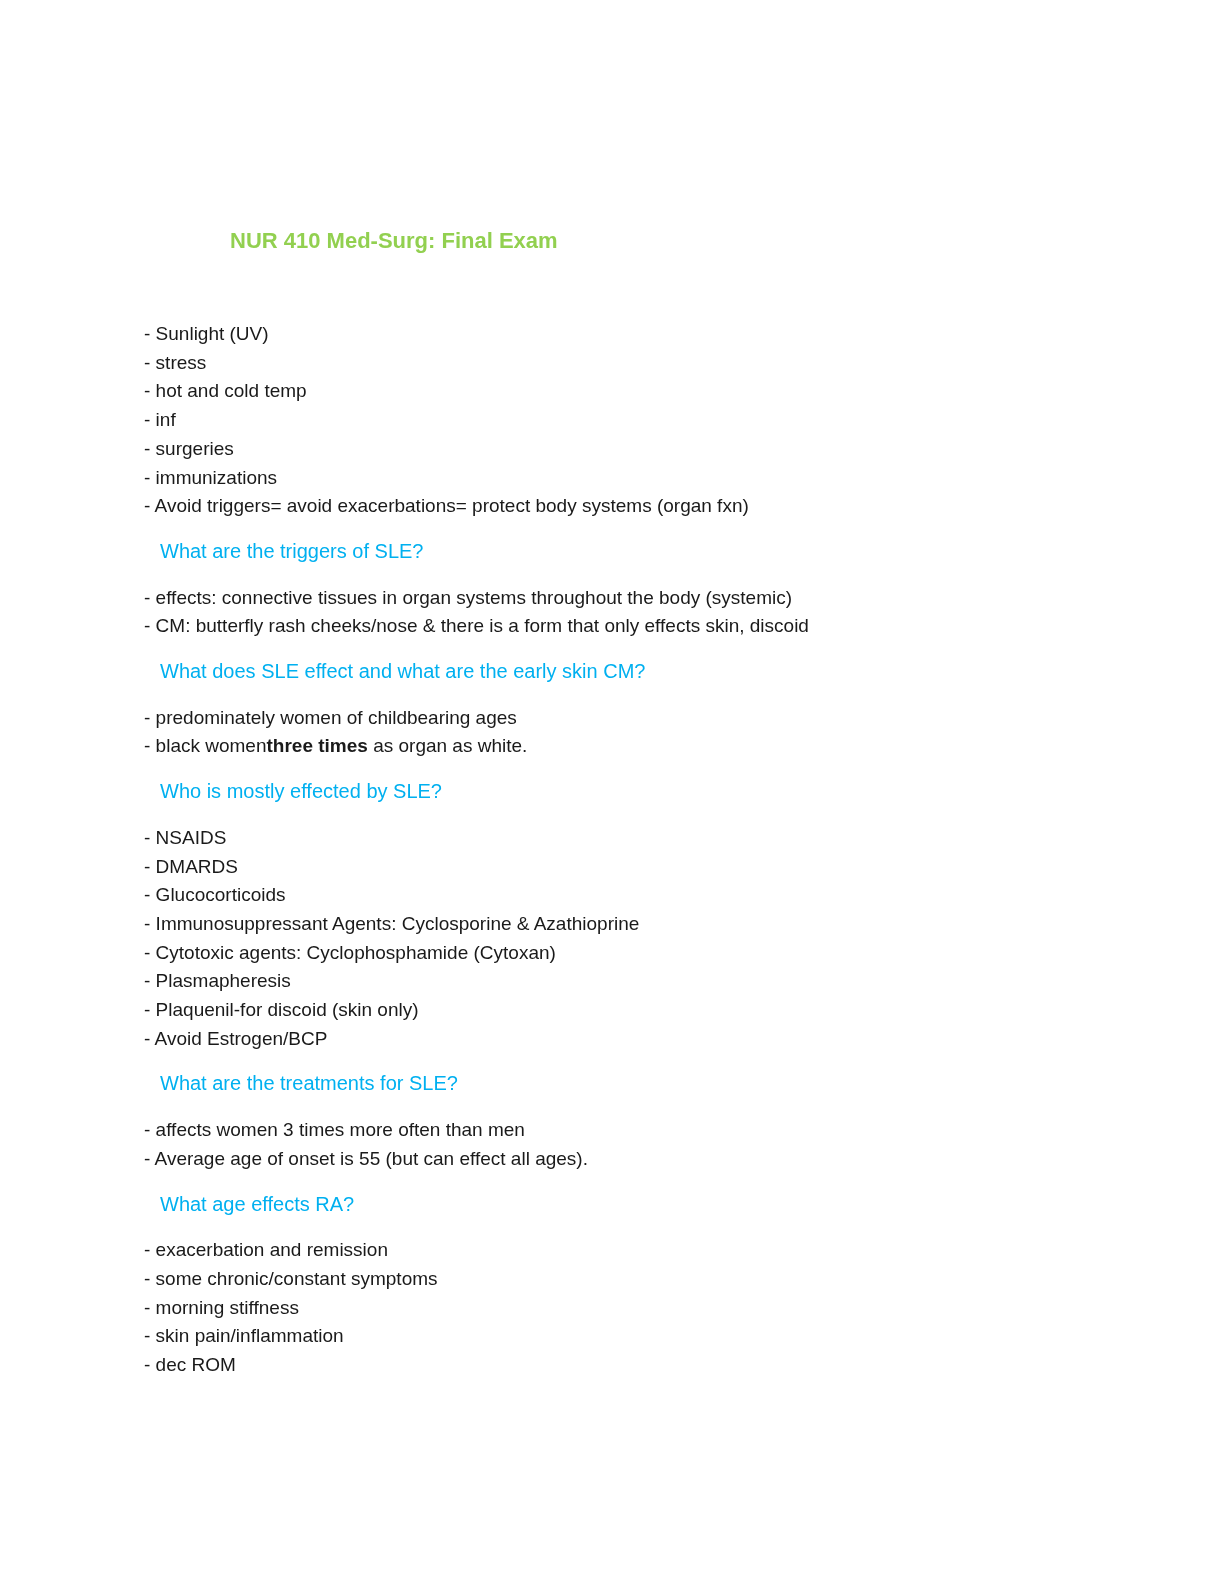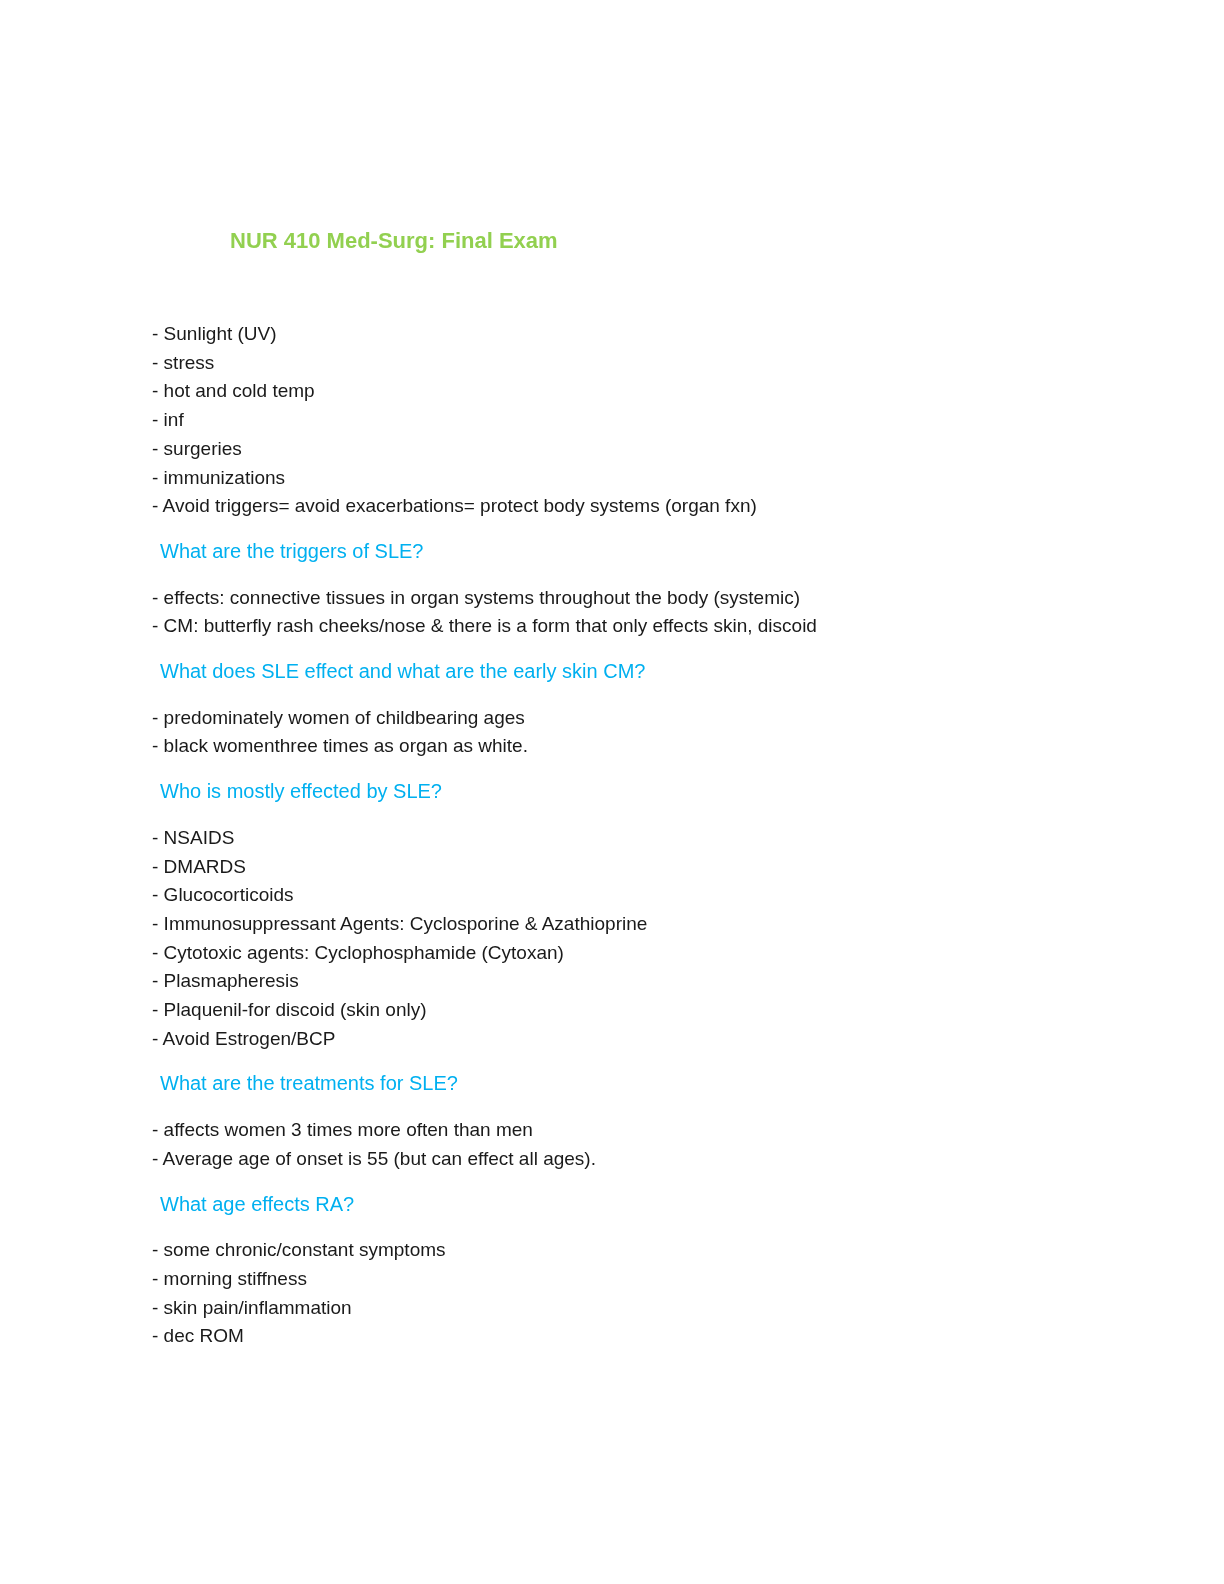--- a/index.html
+++ b/index.html
@@ -35,29 +35,29 @@
     line-height: 30px;
   }
   .heading {
     margin: 0 0 18px 16px;
     font-size: 20px;
     font-weight: 400;
     color: var(--heading-color);
     line-height: 28.7px;
   }
   .block {
-    margin: 0 0 16px 8px;
+    margin: 0 0 16px 0;
   }
   .line {
     margin: 0;
     font-size: 19px;
     line-height: 28.7px;
     white-space: pre-wrap;
   }
-  .bold { font-weight: 400; }
+  .bold { font-weight: 700; }
 </style>
 </head>
 <body>
 
 <div class="page">
   <h1 class="doc-title">NUR 410 Med-Surg: Final Exam</h1>
   <div id="content">
       <div class="block">
         <p class="line"><span>- Sunlight (UV)</span></p>
         <p class="line"><span>- stress</span></p>
@@ -88,19 +88,20 @@
         <p class="line"><span>- Plaquenil-for discoid (skin only)</span></p>
         <p class="line"><span>- Avoid Estrogen/BCP</span></p>
       </div>
       <h2 class="heading">What are the treatments for SLE?</h2>
       <div class="block">
         <p class="line"><span>- affects women 3 times more often than men</span></p>
         <p class="line"><span>- Average age of onset is 55 (but can effect all ages).</span></p>
       </div>
       <h2 class="heading">What age effects RA?</h2>
       <div class="block">
+        <p class="line"><span>- exacerbation and remission</span></p>
         <p class="line"><span>- some chronic/constant symptoms</span></p>
         <p class="line"><span>- morning stiffness</span></p>
         <p class="line"><span>- skin pain/inflammation</span></p>
         <p class="line"><span>- dec ROM</span></p>
       </div>
     </div>
 </div>
 
 </body></html>

